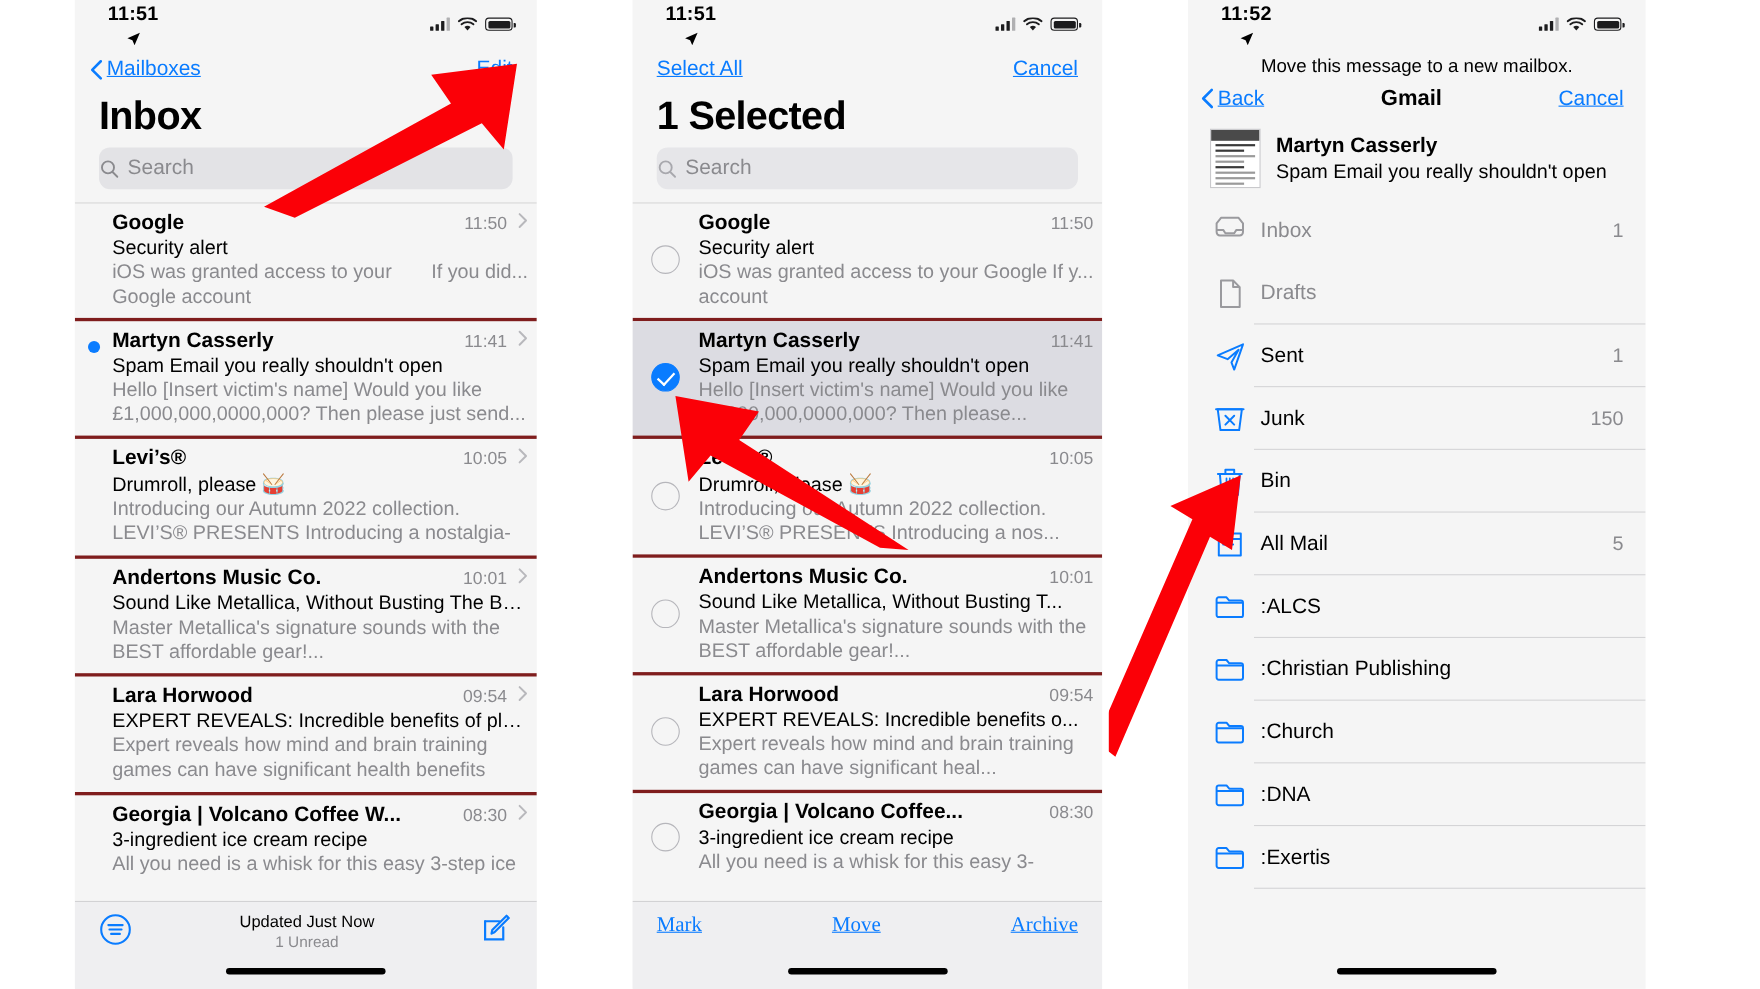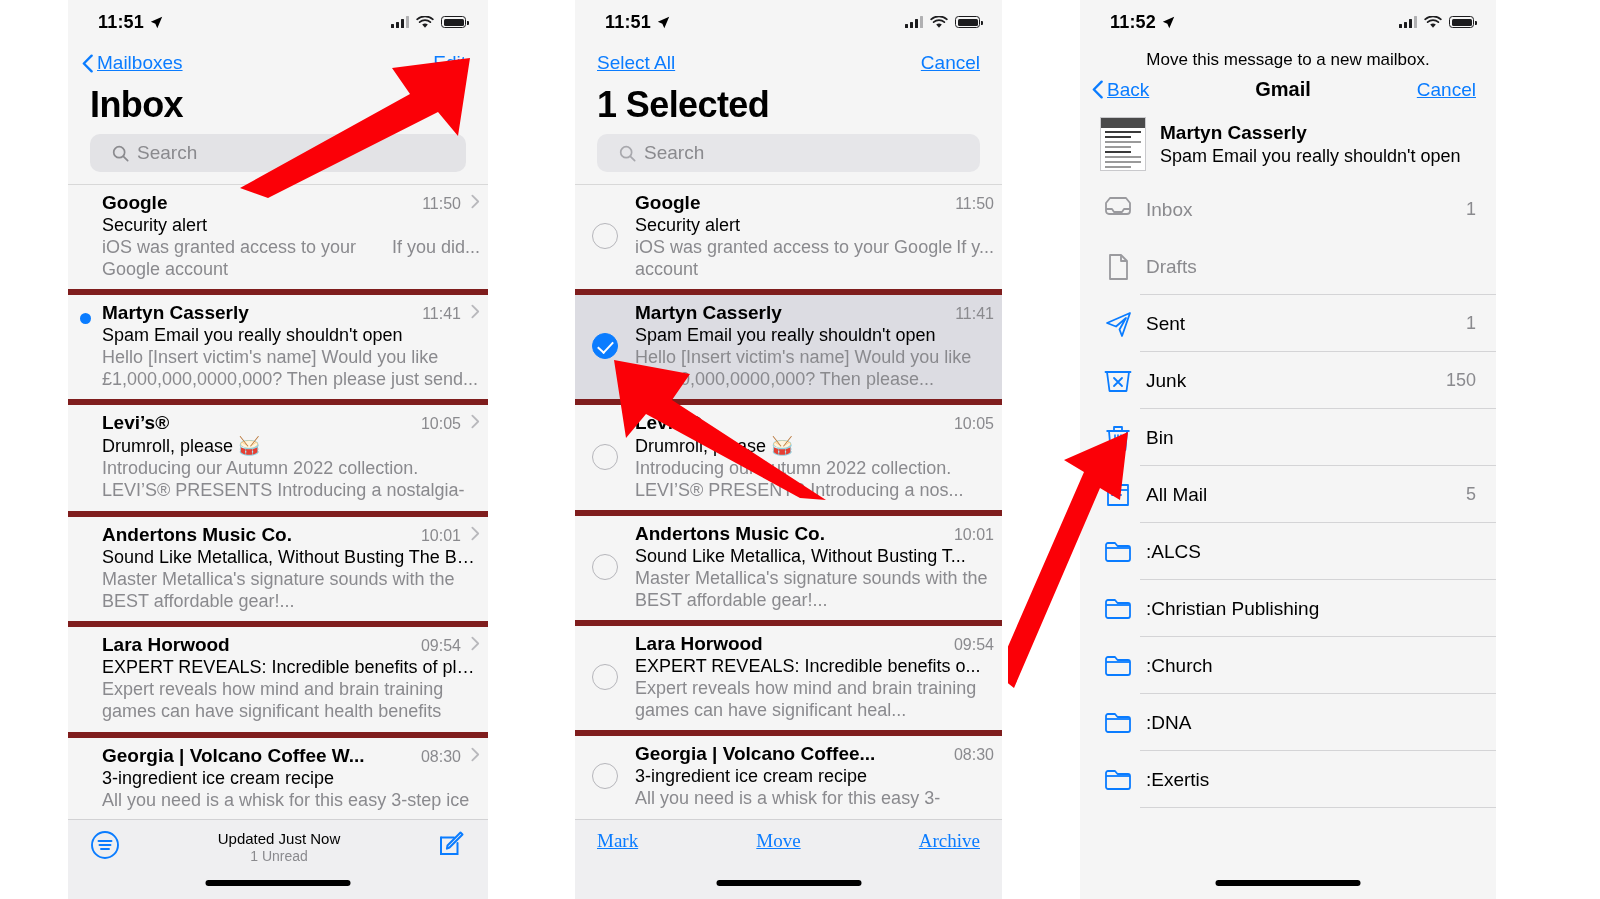--- a/index.html
+++ b/index.html
@@ -20,21 +20,21 @@
   #phone2 { left: 575px;  width: 427px; }
   #phone3 { left: 1080px; width: 416px; }
 
   
   .statusbar {
     height: 44px; display: flex; align-items: center;
     justify-content: space-between;
     padding: 0 22px 0 30px;
   }
   .sb-time { font-size: 18px; font-weight: bold; color: #000; letter-spacing: .2px;
-             display:flex; align-items:center; gap:6px; }
+             display:flex; align-items:center; gap:6px;flex-direction:column; }
   .sb-right { display: flex; align-items: center; gap: 7px; }
   .loc-arrow { display:inline-block; width:13px; height:13px; }
   .bars { display: flex; align-items: flex-end; gap: 2px; height: 12px; }
   .bars i { display:block; width: 3px; background: #1c1c1e; border-radius: .5px; }
   .bars i:nth-child(1){ height: 4px; } .bars i:nth-child(2){ height: 6px; }
   .bars i:nth-child(3){ height: 9px; } .bars i:nth-child(4){ height: 12px; background:#b0b0b2; }
   .batt { width: 25px; height: 12px; border: 1.5px solid #1c1c1e; border-radius: 3.5px;
           position: relative; padding: 1.5px; }
   .batt::after { content:""; position:absolute; right:-3.5px; top:3.5px; width:2px; height:4px;
           background:#1c1c1e; border-radius:0 1px 1px 0; }
@@ -47,31 +47,31 @@
   }
   .navlink { color: #0a7cff; font-size: 19px; text-decoration: underline; cursor: pointer; }
   .navlink.back { display: flex; align-items: center; gap: 4px; margin-left: -8px; }
   .chev-left { width: 11px; height: 19px; flex: none; }
   .bigtitle {
     font-size: 36px; font-weight: bold; color: #000;
     padding: 4px 22px 8px 22px; letter-spacing: -0.6px;
   }
   .searchbar {
     margin: 0 22px 12px 22px; height: 38px; border-radius: 10px;
-    background: #e3e3e6; display: flex; align-items: center; gap: 8px; padding: 0 22px;
+    background: #e3e3e6; display: flex; align-items: center; gap: 8px; padding: 0 1px;
   }
   .searchbar.dim { background: #e6e6e9; }
   .mag { width: 17px; height: 17px; flex: none; }
   .searchph { color: #8a8a8e; font-size: 19px; }
 
   
   .list { border-top: 1px solid #d8d8d8; }
   .mailrow {
     display: flex; align-items: flex-start; position: relative;
-    border-bottom: 6px solid #7f1d1d;
+    border-bottom: 3px solid #7f1d1d;
     padding: 7px 0 8px 0;
   }
   .mailrow:last-child { border-bottom: none; }
   .gutter { width: 34px; flex: none; display: flex; justify-content: center; padding-top: 11px; }
   .gutter2 { width: 60px; flex: none; display: flex; justify-content: center;
              align-items: center; align-self: stretch; }
   .unread-dot { width: 11px; height: 11px; border-radius: 50%; background: #0a7cff; }
   .mailbody { flex: 1; min-width: 0; padding-right: 8px; }
   .r1 { display: flex; align-items: baseline; gap: 6px; }
   .sender { font-size: 19px; font-weight: bold; color: #000; white-space: nowrap;

